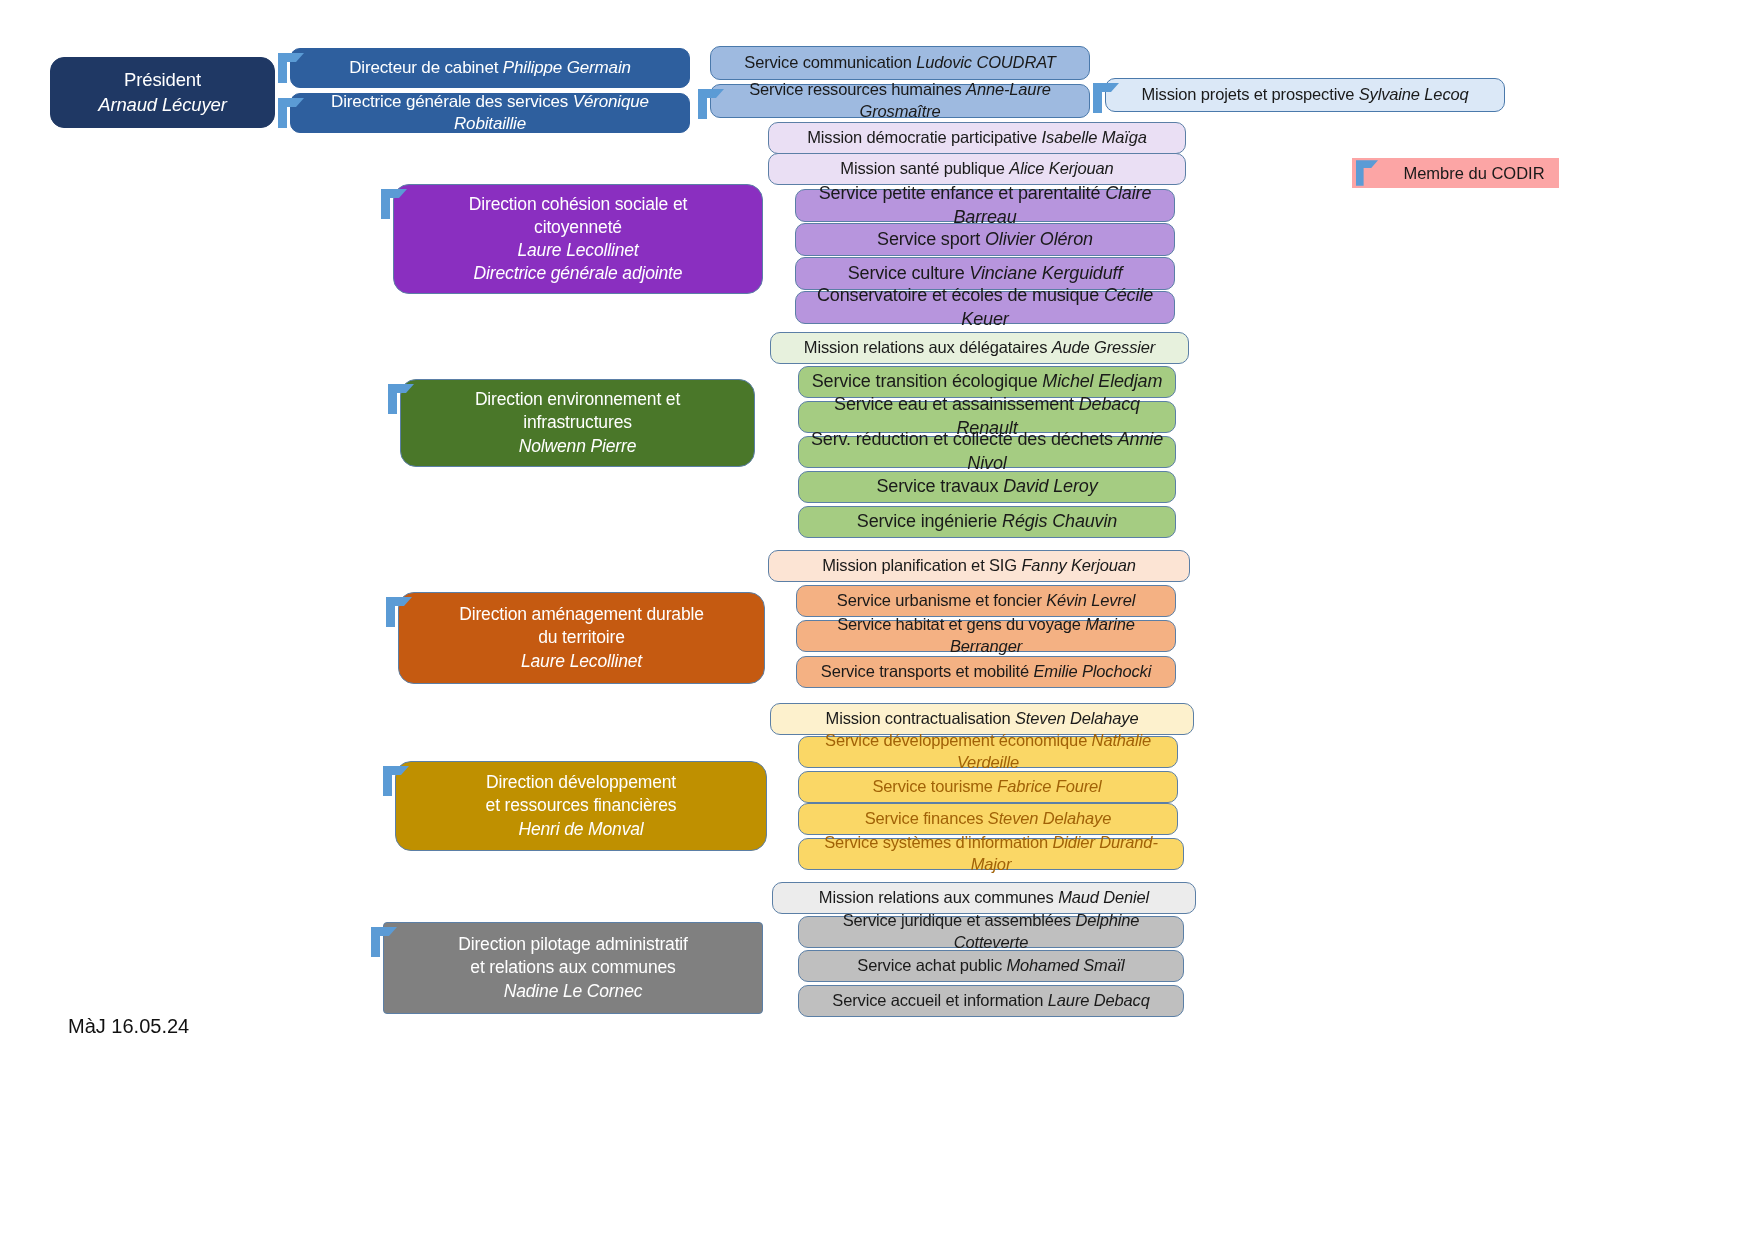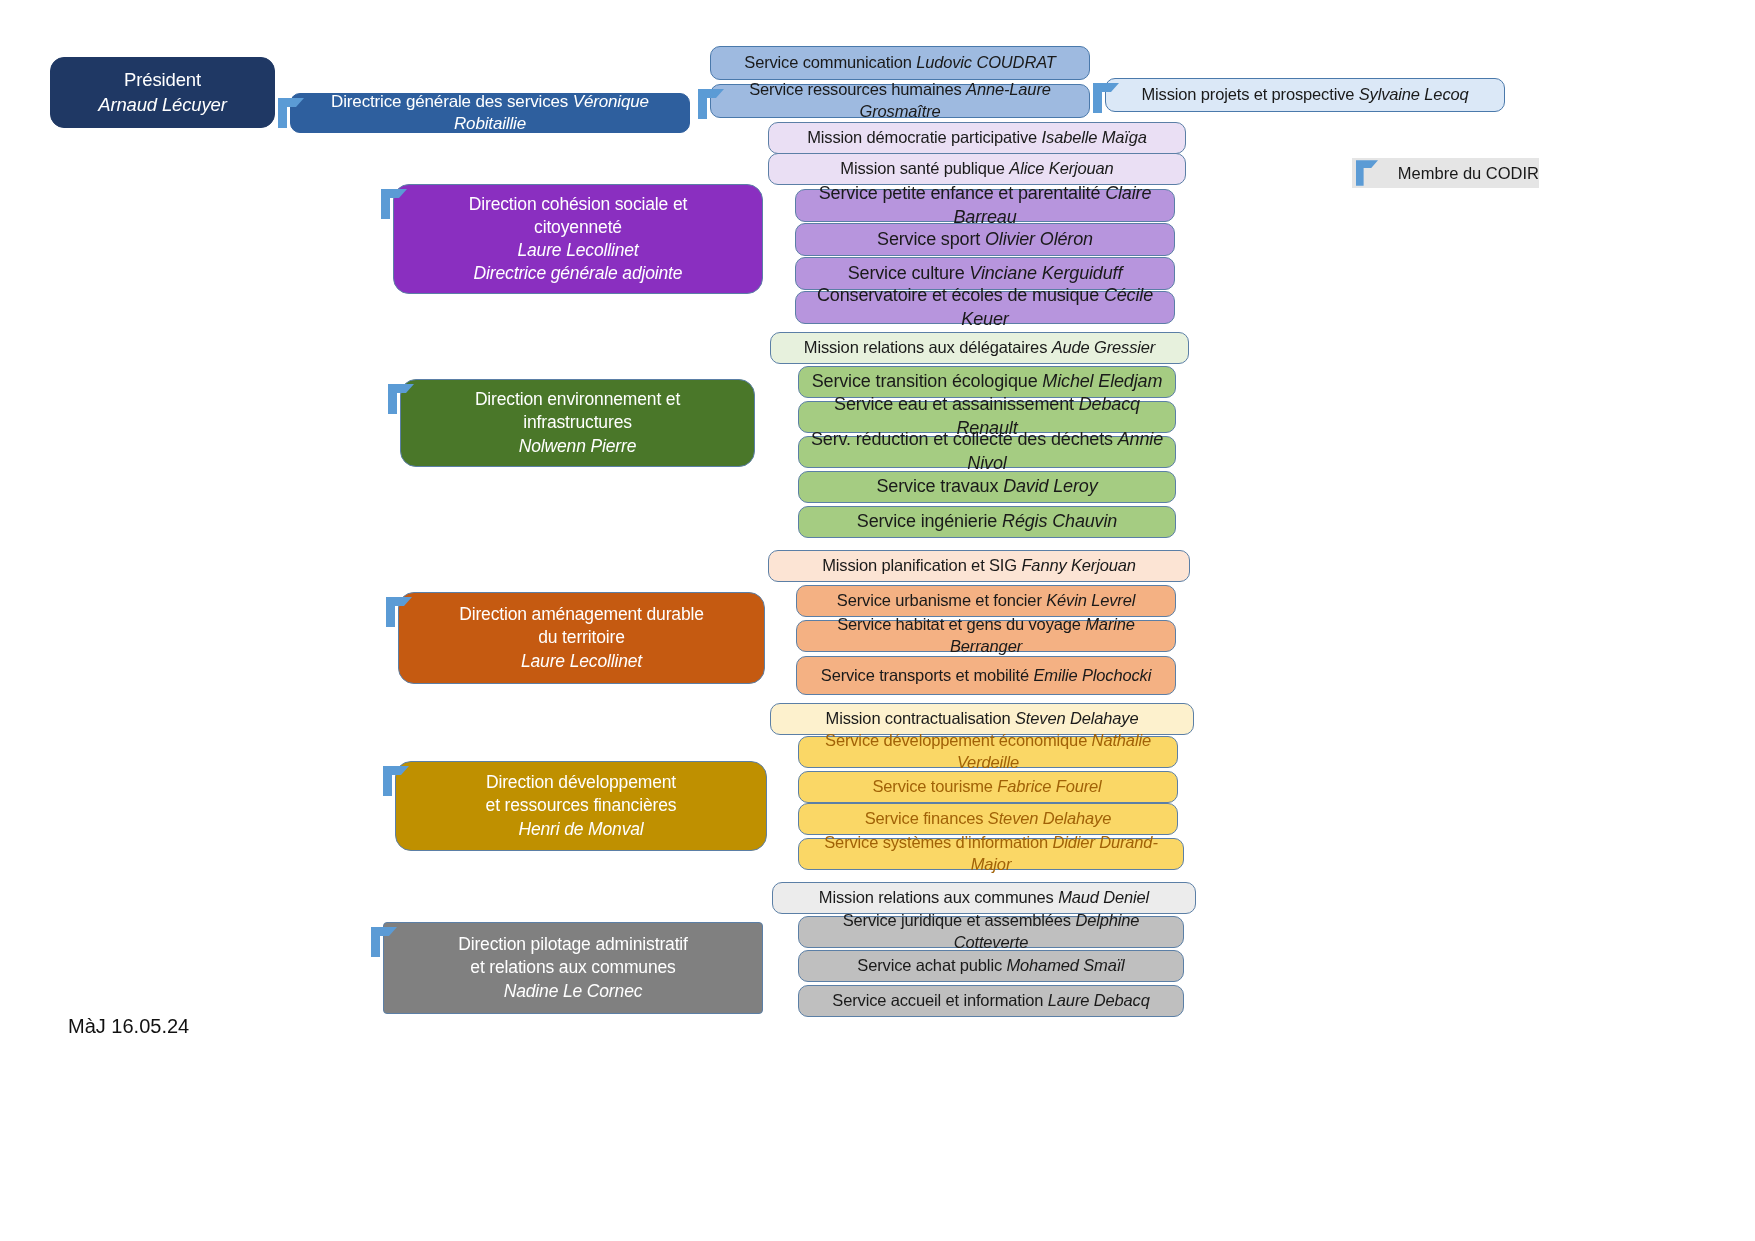--- a/index.html
+++ b/index.html
@@ -177,27 +177,27 @@
   .c-svc-gray {
     background: #bfbfbf;
     border-color: #5b7fa6;
     color: #1a1a1a;
     font-size: 16.5px;
   }
 
   
   .legend {
     position: absolute;
-    background: #e5e5e5;
+    background: #fca5a5;
     border: none;
     border-radius: 0;
     display: flex;
     align-items: center;
-    justify-content: flex-end;
-    padding-left: 17px;
+    justify-content: center;
+    padding-left: 37px;
     font-size: 16.5px;
     color: #1a1a1a;
   }
 
   .footer-date {
     position: absolute;
     font-size: 20px;
     color: #111111;
     font-family: "Liberation Sans", sans-serif;
   }
@@ -207,20 +207,29 @@
 
 <div class="canvas">
 
   <div class="box c-president" style="left:50px; top:57px; width:225px; height:71px;">
     <span class="lines">
       <span class="ln">Président</span>
       <span class="ln ital">Arnaud Lécuyer</span>
     </span>
   </div>
 
+  <div class="box c-cabinet" style="left:290px; top:48px; width:400px; height:40px;">
+    <svg class="flag" viewBox="0 0 26 30">
+      <polygon points="0,0 26,0 18,9 9,9 9,30 0,30" fill="#5b9bd5"></polygon>
+    </svg>
+    <span class="lines">
+      <span>Directeur de cabinet </span>
+      <span class="ital">Philippe Germain</span>
+    </span>
+  </div>
 
   <div class="box c-cabinet" style="left:290px; top:93px; width:400px; height:40px;">
     <svg class="flag" viewBox="0 0 26 30">
       <polygon points="0,0 26,0 18,9 9,9 9,30 0,30" fill="#5b9bd5"></polygon>
     </svg>
     <span class="lines">
       <span>Directrice générale des services </span>
       <span class="ital">Véronique Robitaillie</span>
     </span>
   </div>
@@ -381,21 +390,21 @@
       <span>Service urbanisme et foncier </span>
       <span class="ital">Kévin Levrel</span>
     </span>
   </div>
   <div class="box c-svc-orange" style="left:796px; top:620px; width:380px; height:32px;">
     <span class="lines">
       <span>Service habitat et gens du voyage </span>
       <span class="ital">Marine Berranger</span>
     </span>
   </div>
-  <div class="box c-svc-orange" style="left:796px; top:656px; width:380px; height:39px;">
+  <div class="box c-svc-orange" style="left:796px; top:656px; width:380px; height:32px;">
     <span class="lines">
       <span>Service transports et mobilité </span>
       <span class="ital">Emilie Plochocki</span>
     </span>
   </div>
 
   <div class="box c-dir-gold" style="left:395px; top:761px; width:372px; height:90px;">
     <svg class="flag" viewBox="0 0 26 30">
       <polygon points="0,0 26,0 18,9 9,9 9,30 0,30" fill="#5b9bd5"></polygon>
     </svg>

